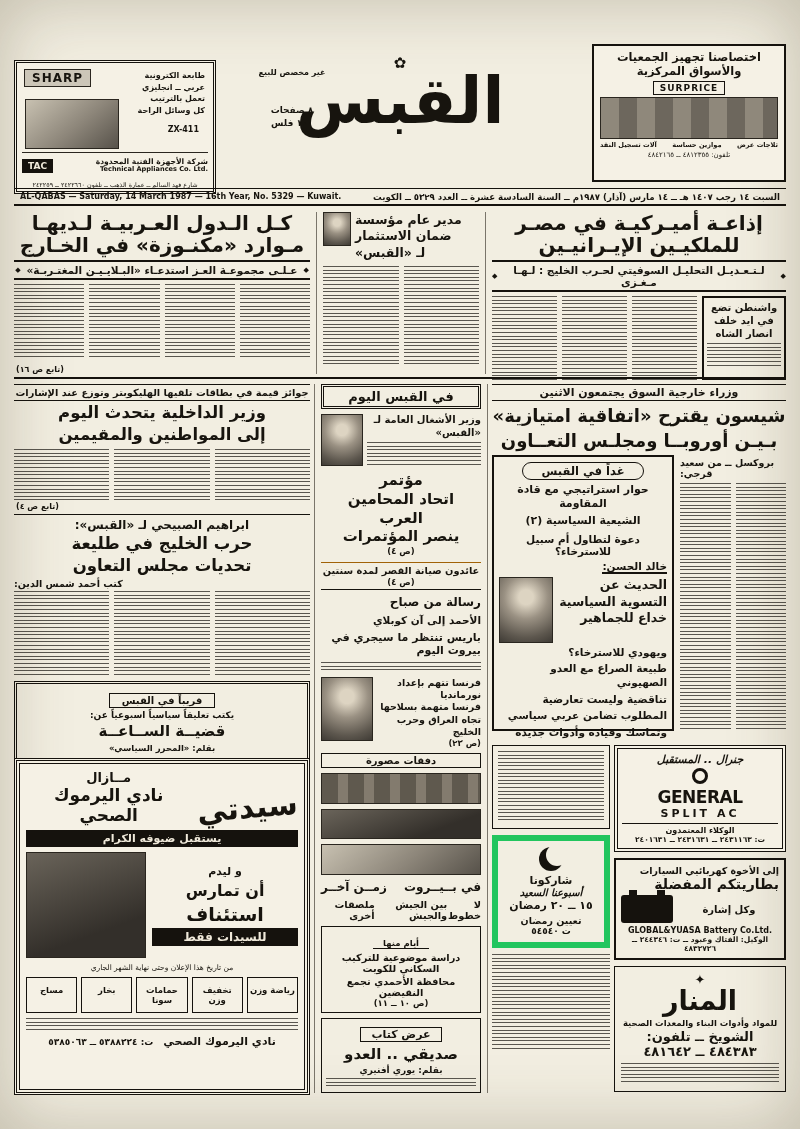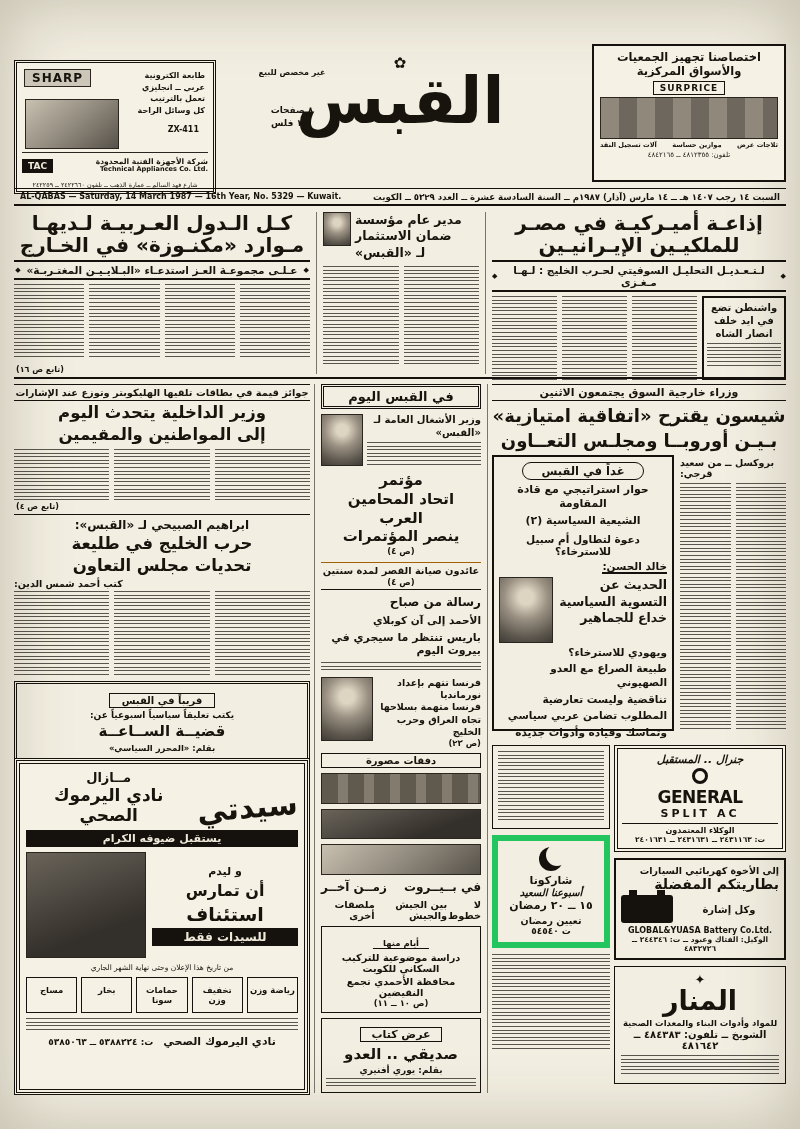--- a/index.html
+++ b/index.html
@@ -153,21 +153,21 @@
   .bat-3{flex:1;font-size:10px;font-weight:900;text-align:center;}
   .batt{width:52px;height:28px;background:#15120d;border-radius:3px;position:relative;flex:none;}
   .batt::before,.batt::after{content:"";position:absolute;top:-5px;width:8px;height:5px;background:#15120d;}
   .batt::before{left:8px;} .batt::after{right:8px;}
   .bat-br{font-size:8px;font-weight:900;text-align:center;}
   .bat-ag{font-size:7.5px;font-weight:bold;text-align:center;}
   .manar{margin-top:6px;border:1px solid #15120d;padding:6px;text-align:center;}
   .manar-em{font-size:13px;line-height:1;}
   .manar-logo{font-size:27px;font-weight:900;line-height:1.1;}
   .manar-1{font-size:8.5px;font-weight:900;margin-top:2px;}
-  .manar-2{font-size:10px;font-weight:bold;margin-top:1px;}
+  .manar-2{font-size:13px;font-weight:bold;margin-top:1px;}
 </style>
 </head>
 <body>
 
 <div class="sheet">
 
   <section class="sharp">
     <div class="sharp-brand" dir="ltr">SHARP</div>
     <ul class="sharp-feats">
       <li>طابعة الكترونية</li>

